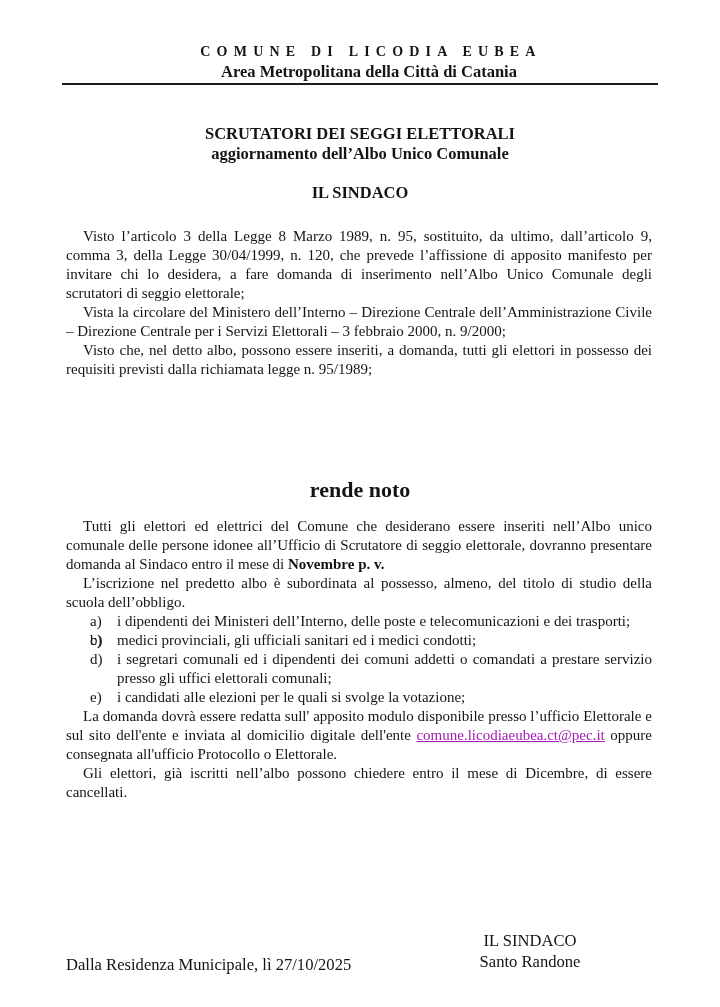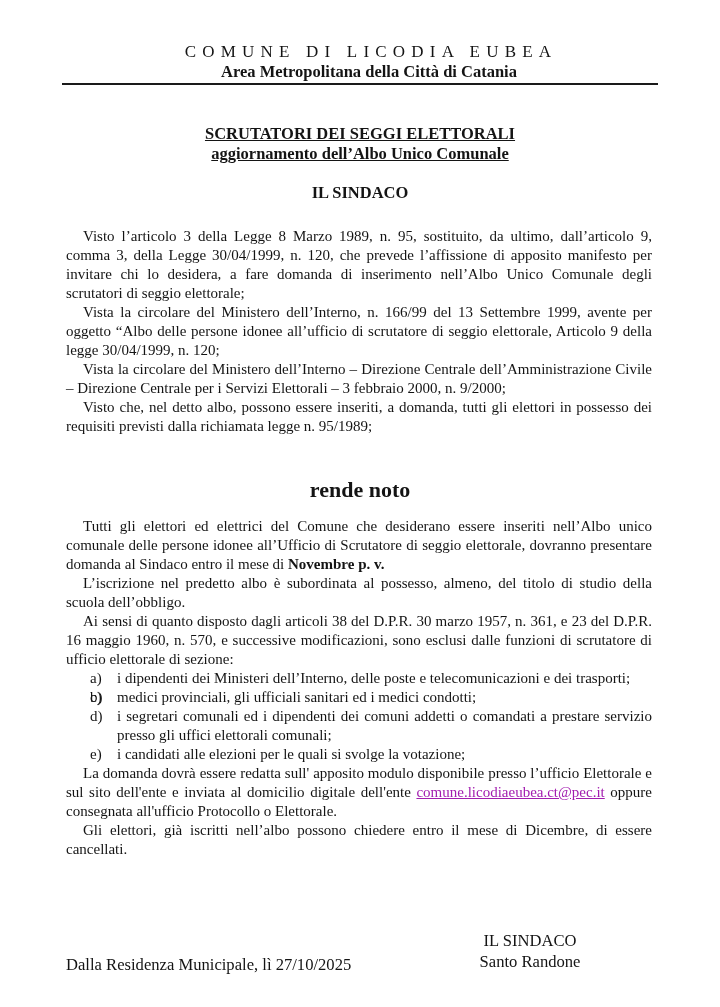--- a/index.html
+++ b/index.html
@@ -16,22 +16,22 @@
       color: #141414;
     }
     .header {
       position: absolute;
       left: 62px;
       top: 42px;
       width: 596px;
       text-align: center;
     }
     .org-name {
-      font-weight: normal;
-      font-size: 17px;
+      font-weight: bold;
+      font-size: 14px;
       letter-spacing: 6.2px;
       line-height: 20px;
       padding-left: 22px;
     }
     .org-sub {
       font-weight: bold;
       font-size: 16.5px;
       line-height: 19px;
       padding-left: 18px;
     }
@@ -45,21 +45,20 @@
     }
     .title-block {
       position: absolute;
       left: 62px;
       top: 124px;
       width: 596px;
       text-align: center;
       font-weight: bold;
       font-size: 16.5px;
       line-height: 20px;
-      text-decoration: underline;
     }
     .sindaco-heading {
       position: absolute;
       left: 62px;
       top: 183px;
       width: 596px;
       text-align: center;
       font-weight: bold;
       font-size: 16.5px;
       line-height: 20px;
@@ -137,31 +136,29 @@
 
 <div class="title-block">
   <div>SCRUTATORI DEI SEGGI ELETTORALI</div>
   <div>aggiornamento dell’Albo Unico Comunale</div>
 </div>
 
 <div class="sindaco-heading">IL SINDACO</div>
 
 <div class="body-text preamble">
   <p>Visto l’articolo 3 della Legge 8 Marzo 1989, n. 95, sostituito, da ultimo, dall’articolo 9, comma 3, della Legge 30/04/1999, n. 120, che prevede l’affissione di apposito manifesto per invitare chi lo desidera, a fare domanda di inserimento nell’Albo Unico Comunale degli scrutatori di seggio elettorale;</p>
-  <p>Vista la circolare del Ministero dell’Interno, n. 166/99 del 13 Settembre 1999, avente per oggetto “Albo delle persone idonee all’ufficio di scrutatore di seggio elettorale, Articolo 9 della legge 30/04/1999, n. 120;</p>
   <p>Vista la circolare del Ministero dell’Interno – Direzione Centrale dell’Amministrazione Civile – Direzione Centrale per i Servizi Elettorali – 3 febbraio 2000, n. 9/2000;</p>
   <p>Visto che, nel detto albo, possono essere inseriti, a domanda, tutti gli elettori in possesso dei requisiti previsti dalla richiamata legge n. 95/1989;</p>
 </div>
 
 <div class="rende-noto">rende noto</div>
 
 <div class="body-text provisions">
   <p><span>Tutti gli elettori ed elettrici del Comune che desiderano essere inseriti nell’Albo unico comunale delle persone idonee all’Ufficio di Scrutatore di seggio elettorale, dovranno presentare domanda al Sindaco entro il mese di </span><b>Novembre p. v.</b></p>
   <p>L’iscrizione nel predetto albo è subordinata al possesso, almeno, del titolo di studio della scuola dell’obbligo.</p>
-  <p>Ai sensi di quanto disposto dagli articoli 38 del D.P.R. 30 marzo 1957, n. 361, e 23 del D.P.R. 16 maggio 1960, n. 570, e successive modificazioni, sono esclusi dalle funzioni di scrutatore di ufficio elettorale di sezione:</p>
   <ul class="excl-list">
     <li><span class="marker">a)</span><span>i dipendenti dei Ministeri dell’Interno, delle poste e telecomunicazioni e dei trasporti;</span></li>
     <li><span class="marker">b)</span></li>
     <li><span class="marker">c)</span><span>medici provinciali, gli ufficiali sanitari ed i medici condotti;</span></li>
     <li><span class="marker">d)</span><span>i segretari comunali ed i dipendenti dei comuni addetti o comandati a prestare servizio presso gli uffici elettorali comunali;</span></li>
     <li><span class="marker">e)</span><span>i candidati alle elezioni per le quali si svolge la votazione;</span></li>
   </ul>
   <p><span>La domanda dovrà essere redatta sull' apposito modulo disponibile presso l’ufficio Elettorale e sul sito dell'ente e inviata al domicilio digitale dell'ente </span><a class="pec-link">comune.licodiaeubea.ct@pec.it</a><span> oppure consegnata all'ufficio Protocollo o Elettorale.</span></p>
   <p>Gli elettori, già iscritti nell’albo possono chiedere entro il mese di Dicembre, di essere cancellati.</p>
 </div>

